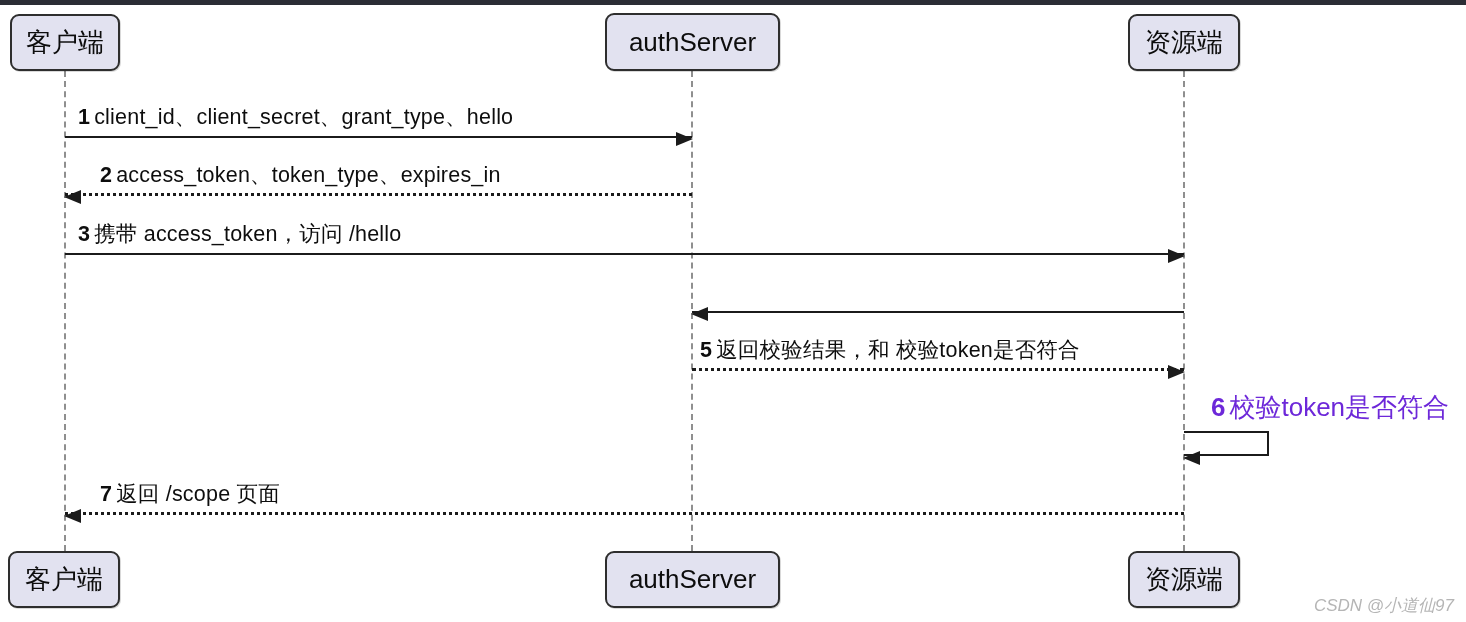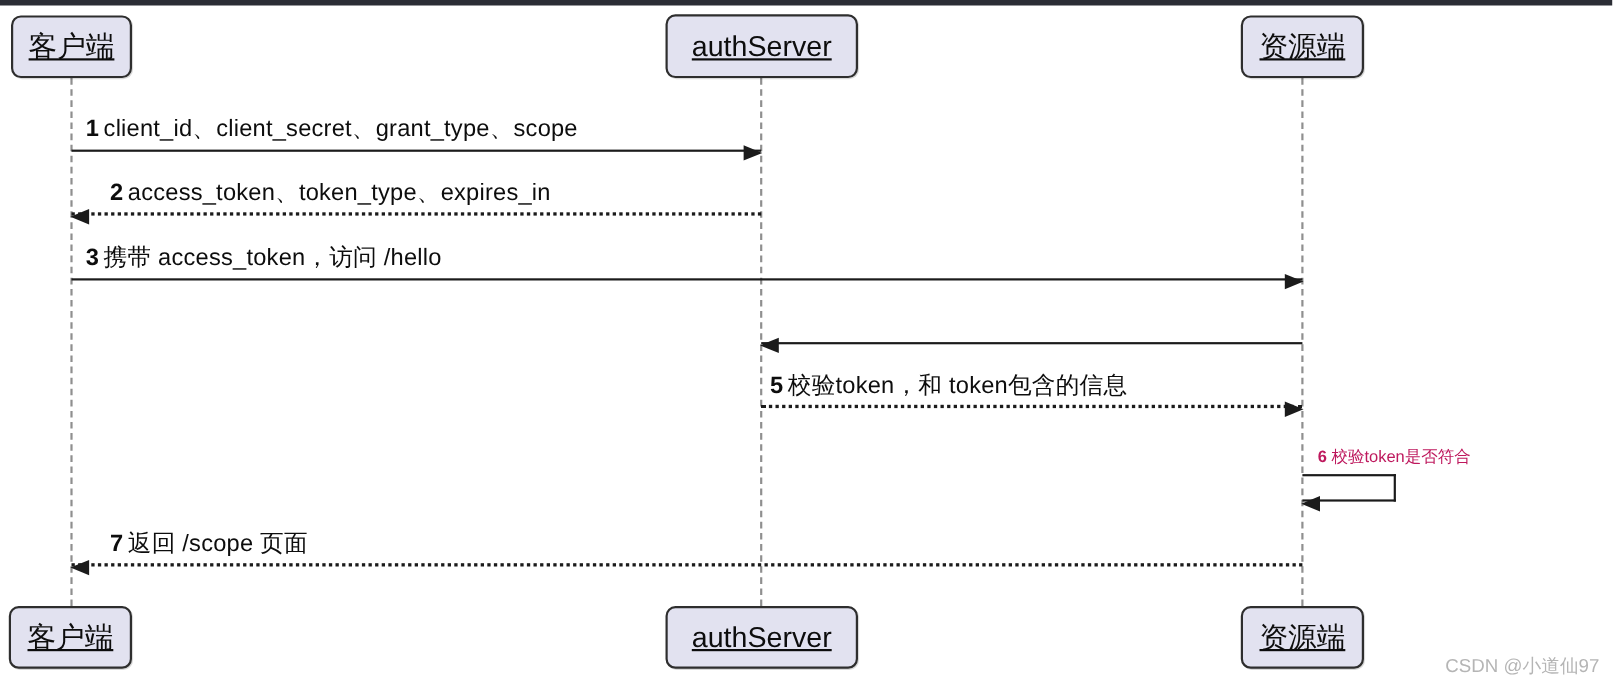--- a/index.html
+++ b/index.html
@@ -26,21 +26,20 @@
     position: absolute;
     background: #e2e2f0;
     border: 2px solid #2e2e2e;
     border-radius: 9px;
     display: flex;
     align-items: center;
     justify-content: center;
     font-size: 26px;
     color: #0d0d0d;
     box-shadow: 1px 1px 0 rgba(0,0,0,0.15);
-    text-decoration: underline;
   }
 
   
   .lifeline {
     position: absolute;
     width: 0;
     border-left: 2px dashed #8f8f8f;
   }
 
   
@@ -67,61 +66,62 @@
     border-top: 7px solid transparent;
     border-bottom: 7px solid transparent;
   }
   .arrow.right { right: -1px; bottom: -8px; border-left: 17px solid #1b1b1b; }
   .arrow.left  { left: -1px;  bottom: -8px; border-right: 17px solid #1b1b1b; }
 
   
   .self-loop { position: absolute; }
   .self-loop .label {
     position: absolute;
-    left: 14px;
+    left: 27px;
     bottom: calc(100% + 6px);
     white-space: nowrap;
-    font-size: 15px;
-    color: #be185d;
+    font-size: 26px;
+    color: #6d28d9;
   }
   .self-loop .num { font-weight: bold; margin-right: 4px; }
   .self-loop .loop-box {
     width: 100%; height: 100%;
     border-top: 2px solid #1b1b1b;
     border-right: 2px solid #1b1b1b;
     border-bottom: 2px solid #1b1b1b;
   }
   .self-loop .arrow.left { bottom: -9px; }
 
   .watermark {
     position: absolute;
     right: 12px;
     bottom: 5px;
     font-size: 17px;
     color: #b5b5b5;
+    font-style: italic;
   }
 </style>
 </head>
 <body>
 
 <div class="canvas">
 
   <div class="top-bar"></div>
 
   <div class="lifeline" style="left:64px; top:71px; height:480px;"></div>
   <div class="lifeline" style="left:691px; top:71px; height:480px;"></div>
   <div class="lifeline" style="left:1183px; top:71px; height:480px;"></div>
 
   <div class="actor" style="left:10px; top:14px; width:110px; height:57px;">客户端</div>
   <div class="actor" style="left:605px; top:13px; width:175px; height:58px;">authServer</div>
   <div class="actor" style="left:1128px; top:14px; width:112px; height:57px;">资源端</div>
 
   <div class="msg solid" style="left:65px; top:94px; width:627px;">
     <div class="label" style="left:13px;">
-      <span class="num">1</span><span>client_id、client_secret、grant_type、scope</span>
+      <span class="num">1</span><span>client_id、client_secret、grant_type、hello</span>
     </div>
     <div class="line"></div>
     <div class="arrow right"></div>
   </div>
 
   <div class="msg dotted" style="left:65px; top:152px; width:627px;">
     <div class="label" style="left:35px;">
       <span class="num">2</span><span>access_token、token_type、expires_in</span>
     </div>
     <div class="line"></div>
@@ -136,21 +136,21 @@
     <div class="arrow right"></div>
   </div>
 
   <div class="msg solid" style="left:692px; top:269px; width:492px;">
     <div class="line"></div>
     <div class="arrow left"></div>
   </div>
 
   <div class="msg dotted" style="left:692px; top:327px; width:492px;">
     <div class="label" style="left:8px;">
-      <span class="num">5</span><span>校验token，和 token包含的信息</span>
+      <span class="num">5</span><span>返回校验结果，和 校验token是否符合</span>
     </div>
     <div class="line"></div>
     <div class="arrow right"></div>
   </div>
 
   <div class="self-loop" style="left:1184px; top:431px; width:85px; height:25px;">
     <div class="label">
       <span class="num">6</span><span>校验token是否符合</span>
     </div>
     <div class="loop-box"></div>

